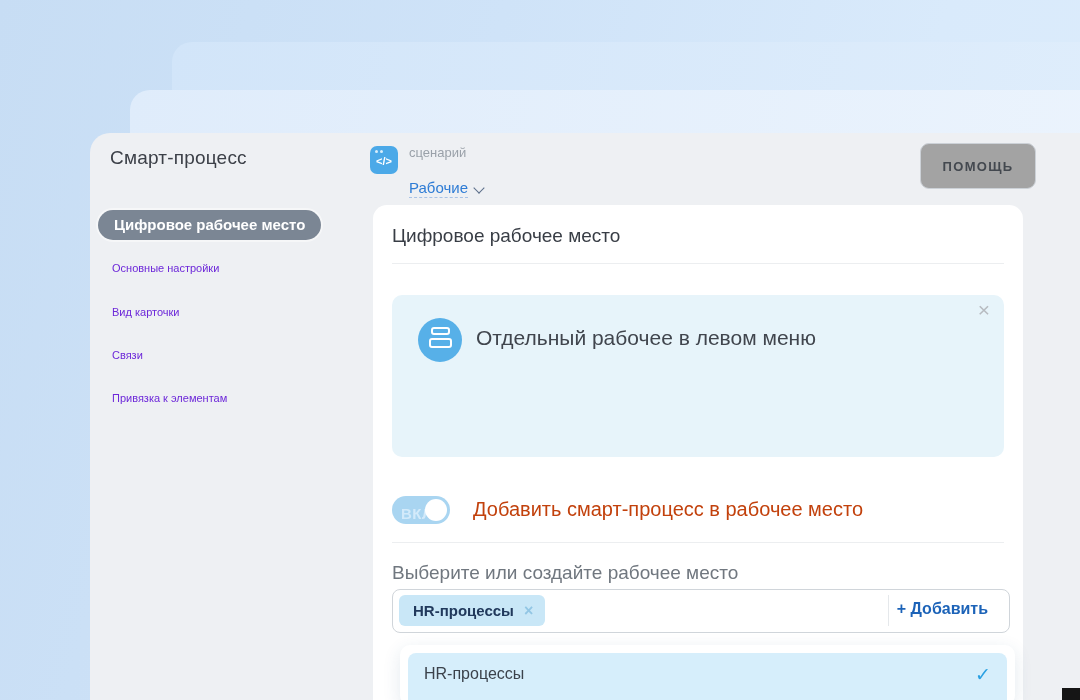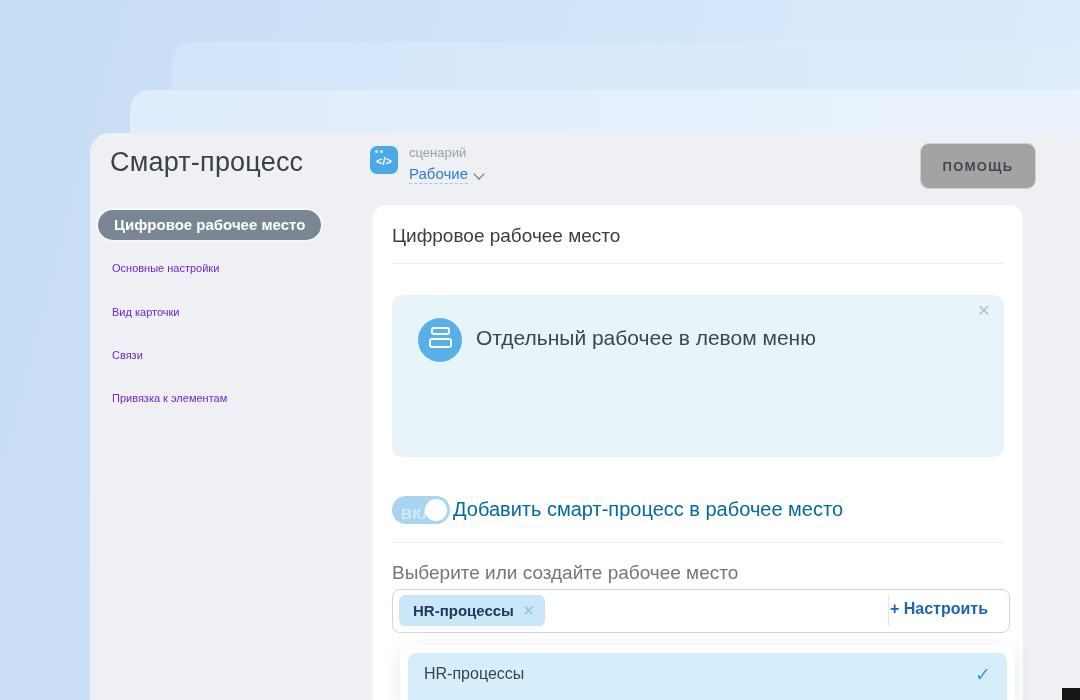--- a/index.html
+++ b/index.html
@@ -5,29 +5,29 @@
   html,body{margin:0;padding:0;}
   body{font-family:"Liberation Sans","DejaVu Sans",sans-serif;}
   #stage{position:relative;width:1080px;height:700px;overflow:hidden;
          background:linear-gradient(105deg,#c7ddf4 0%,#cfe3f8 40%,#d9eafb 75%,#dcecfb 100%);}
   .back-card{position:absolute;border-radius:20px 20px 0 0;}
   #back1{left:172px;top:42px;right:-24px;bottom:0;background:linear-gradient(100deg,#d2e5f9,#e0eefc);}
   #back2{left:130px;top:90px;right:-24px;bottom:0;background:linear-gradient(100deg,#dfecfb,#ecf4fd);}
   #main-card{position:absolute;left:90px;top:133px;right:-24px;bottom:0;
              background:#eef0f3;border-radius:20px 20px 0 0;}
   
-  .app-title{position:absolute;left:20px;top:14px;font-size:27px;color:#3c4048;letter-spacing:.2px;}
+  .app-title{position:absolute;left:20px;top:14px;font-size:19px;color:#3c4048;letter-spacing:.2px;}
   .scenario{position:absolute;left:280px;top:13px;display:flex;align-items:flex-start;}
   .scenario-icon{width:28px;height:28px;border-radius:7px;background:#4ba9e8;position:relative;flex:0 0 auto;}
   .scenario-icon .dots{position:absolute;left:5px;top:4px;display:flex;gap:2px;}
   .scenario-icon .dots i{width:3px;height:3px;border-radius:50%;background:#d8eefb;display:block;}
   .scenario-icon .code{position:absolute;left:0;right:0;top:9px;text-align:center;color:#fff;
                        font-size:11px;font-weight:700;letter-spacing:0;}
   .scenario-text{margin-left:11px;line-height:1;}
-  .scenario-label{font-size:13px;color:#9aa1a9;margin-bottom:7px;}
+  .scenario-label{font-size:13px;color:#9aa1a9;margin-bottom:21px;}
   .scenario-value-row{display:flex;align-items:center;gap:7px;}
   .scenario-value{font-size:15px;color:#2e7cd5;border-bottom:1px dashed #a9c3e6;padding-bottom:2px;cursor:pointer;}
   .chev{width:7px;height:7px;border-right:1.6px solid #5c6f8a;border-bottom:1.6px solid #5c6f8a;
         transform:rotate(45deg);margin-top:-3px;}
   .help-btn{position:absolute;left:830px;top:10px;width:114px;height:44px;background:#a3a3a3;
             border:1px solid #ccd1d7;border-radius:9px;font-size:13px;font-weight:600;color:#43484f;
             letter-spacing:1.3px;text-transform:uppercase;display:flex;align-items:center;justify-content:center;cursor:pointer;}
   
   .side-item{position:absolute;left:22px;font-size:11px;color:#6d28d9;cursor:pointer;white-space:nowrap;}
   .side-item.active{left:8px;top:77px;background:#7b8694;color:#fff;font-weight:700;font-size:15px;
@@ -46,21 +46,21 @@
   .info-icon .r1{width:15px;height:4px;margin-top:9px;}
   .info-icon .r2{width:19px;height:6px;margin-top:3px;}
   .info-title{position:absolute;left:84px;top:31px;font-size:21px;color:#40454d;}
   .info-body{position:absolute;left:26px;top:72px;width:545px;font-size:15.5px;line-height:28px;color:#4b525b;}
   
   .toggle{position:absolute;left:19px;top:291px;width:58px;height:28px;border-radius:14px;
           background:#a9d5f1;cursor:pointer;}
   .toggle-state{position:absolute;left:9px;top:9px;font-size:15px;font-weight:700;letter-spacing:.5px;
                 color:#d3eafa;text-transform:uppercase;}
   .toggle-knob{position:absolute;right:3px;top:3px;width:22px;height:22px;border-radius:50%;background:#fff;}
-  .toggle-label{position:absolute;left:80px;top:293px;font-size:20px;color:#0369a1;}
+  .toggle-label{position:absolute;left:100px;top:293px;font-size:20px;color:#c2410c;}
   
   .select-label{position:absolute;left:19px;top:357px;font-size:19px;color:#70777f;}
   .select-input{position:absolute;left:19px;top:384px;width:616px;height:42px;background:#fff;
                 border:1px solid #d0d5da;border-radius:8px;cursor:text;}
   .tag{position:absolute;left:6px;top:5px;height:31px;background:#c9e7f7;border-radius:6px;
        display:flex;align-items:center;padding:0 12px 0 14px;gap:10px;}
   .tag-text{font-size:15px;font-weight:700;color:#21395c;}
   .tag-x{font-size:16px;font-weight:700;color:#92c6e4;cursor:pointer;line-height:1;}
   .vsep{position:absolute;left:495px;top:5px;width:1px;height:31px;background:#e5e8eb;}
   .configure{position:absolute;right:21px;top:10px;font-size:16px;font-weight:700;color:#1c63b8;cursor:pointer;}
@@ -131,21 +131,21 @@
       <div class="hr hr2"></div>
 
       <div class="select-label">Выберите или создайте рабочее место</div>
 
       <div class="select-input">
         <div class="tag">
           <span class="tag-text">HR-процессы</span>
           <span class="tag-x">×</span>
         </div>
         <div class="vsep"></div>
-        <span class="configure">+ Настроить</span>
+        <span class="configure">+ Добавить</span>
       </div>
 
       <div class="dropdown">
         <div class="dd-row">
           <span class="dd-text">HR-процессы</span>
           <span class="dd-check">✓</span>
         </div>
       </div>
     </div>
   </div>

